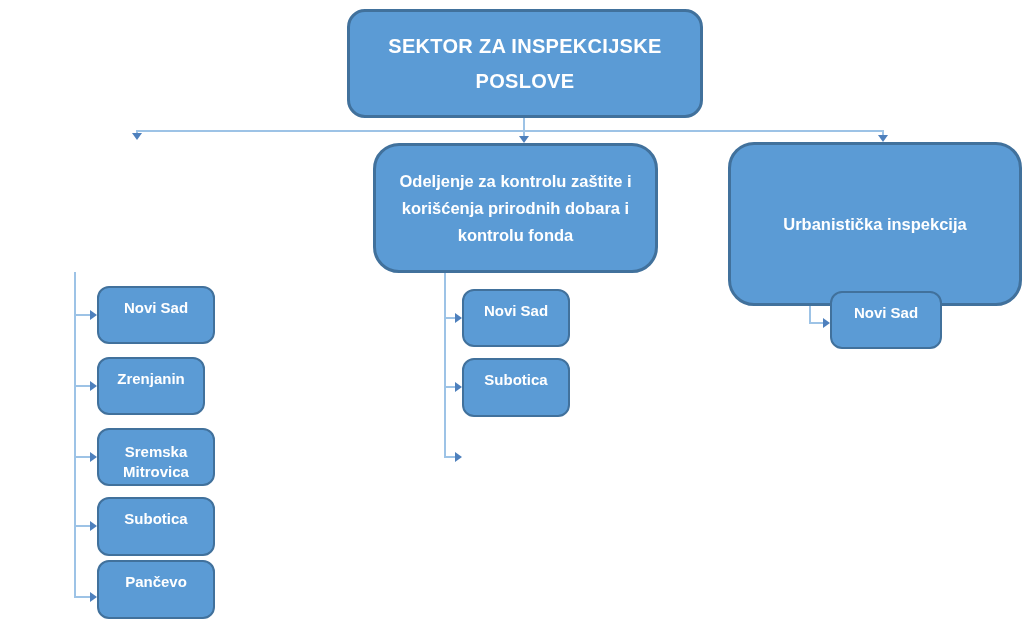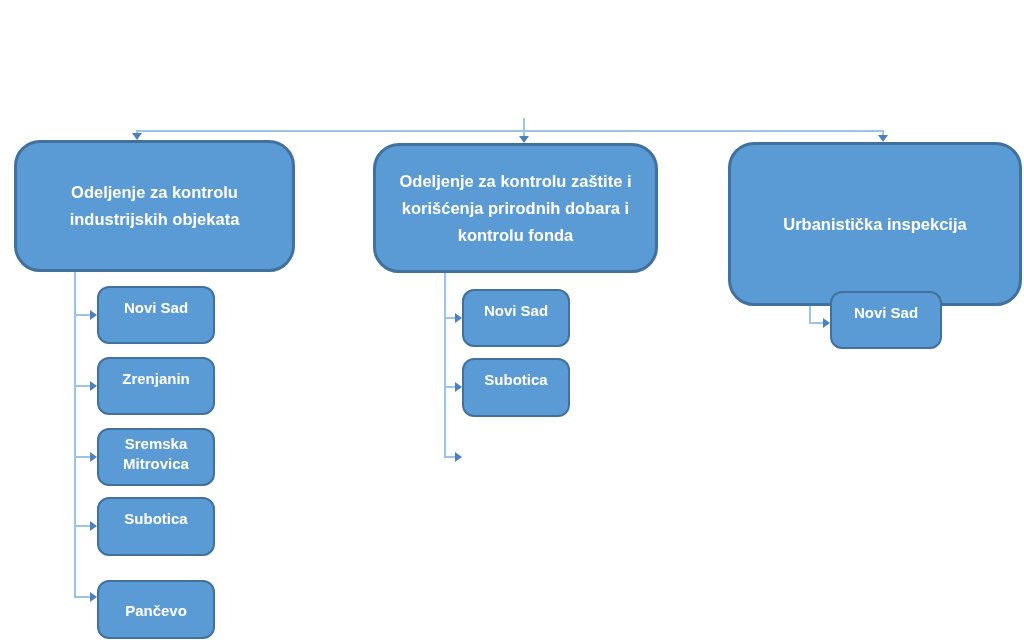--- a/index.html
+++ b/index.html
@@ -32,21 +32,21 @@
     font-size:16.5px;
     line-height:27px;
     padding:0 16px;
   }
   .node.leaf{
     border-radius:12px;
     border-width:2.5px;
     font-size:15px;
     line-height:20px;
     align-items:flex-start;
-    padding:10px 6px 16px 6px;
+    padding:10px 6px 0 6px;
   }
   .vline,.hline{position:absolute;background:#9DC3E6;}
   .arrow-down{
     position:absolute;width:0;height:0;
     border-left:5px solid transparent;
     border-right:5px solid transparent;
     border-top:7px solid #4E80BD;
   }
   .arrow-right{
     position:absolute;width:0;height:0;
@@ -85,44 +85,44 @@
   <div class="arrow-right" style="left:455px;top:313px;"></div>
   <div class="hline" style="left:444px;top:386px;width:12px;height:2px;"></div>
   <div class="arrow-right" style="left:455px;top:382px;"></div>
   <div class="hline" style="left:444px;top:456px;width:12px;height:2px;"></div>
   <div class="arrow-right" style="left:455px;top:452px;"></div>
 
   <div class="vline" style="left:809px;top:274px;width:2px;height:50px;"></div>
   <div class="hline" style="left:809px;top:322px;width:15px;height:2px;"></div>
   <div class="arrow-right" style="left:823px;top:318px;"></div>
 
+  <div class="node root" style="left:347px;top:9px;width:356px;height:109px;">
+    <span>SEKTOR ZA INSPEKCIJSKE POSLOVE</span>
+  </div>
 
-  <div class="node dept" style="left:14px;top:140px;width:281px;height:132px;">
-    <span>Odeljenje za kontrolu industrijskih objekata</span>
-  </div>
   <div class="node dept" style="left:373px;top:143px;width:285px;height:130px;">
     <span>Odeljenje za kontrolu zaštite i korišćenja prirodnih dobara i kontrolu fonda</span>
   </div>
   <div class="node dept" style="left:728px;top:142px;width:294px;height:164px;">
     <span>Urbanistička inspekcija</span>
   </div>
 
   <div class="node leaf" style="left:97px;top:286px;width:118px;height:58px;">
     <span>Novi Sad</span>
   </div>
-  <div class="node leaf" style="left:97px;top:357px;width:118px;height:58px;">
+  <div class="node leaf" style="left:97px;top:357px;width:108px;height:58px;">
     <span>Zrenjanin</span>
   </div>
   <div class="node leaf" style="left:97px;top:428px;width:118px;height:58px;align-items:center;">
     <span>Sremska Mitrovica</span>
   </div>
   <div class="node leaf" style="left:97px;top:497px;width:118px;height:59px;">
     <span>Subotica</span>
   </div>
-  <div class="node leaf" style="left:97px;top:580px;width:118px;height:59px;align-items:flex-end;">
+  <div class="node leaf" style="left:97px;top:560px;width:118px;height:59px;">
     <span>Pančevo</span>
   </div>
 
   <div class="node leaf" style="left:462px;top:289px;width:108px;height:58px;">
     <span>Novi Sad</span>
   </div>
   <div class="node leaf" style="left:462px;top:358px;width:108px;height:59px;">
     <span>Subotica</span>
   </div>
 

